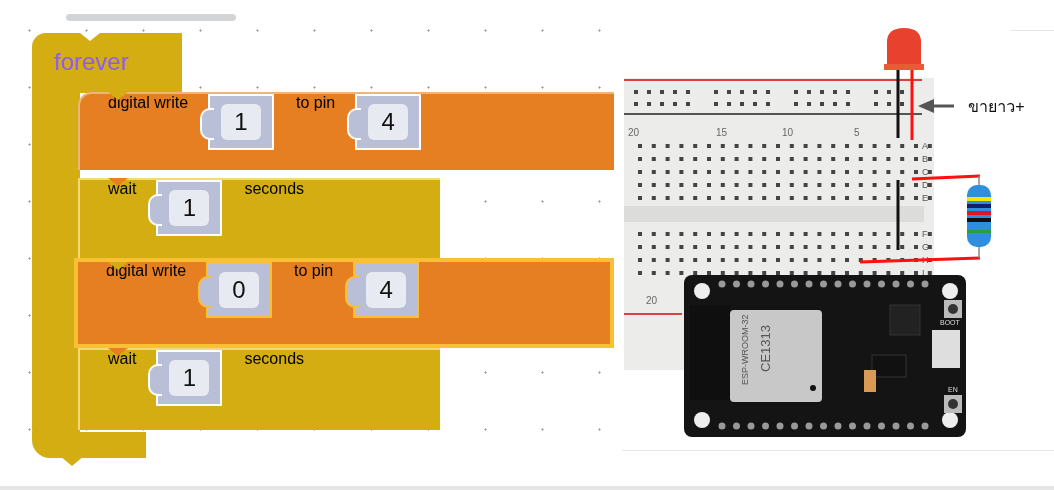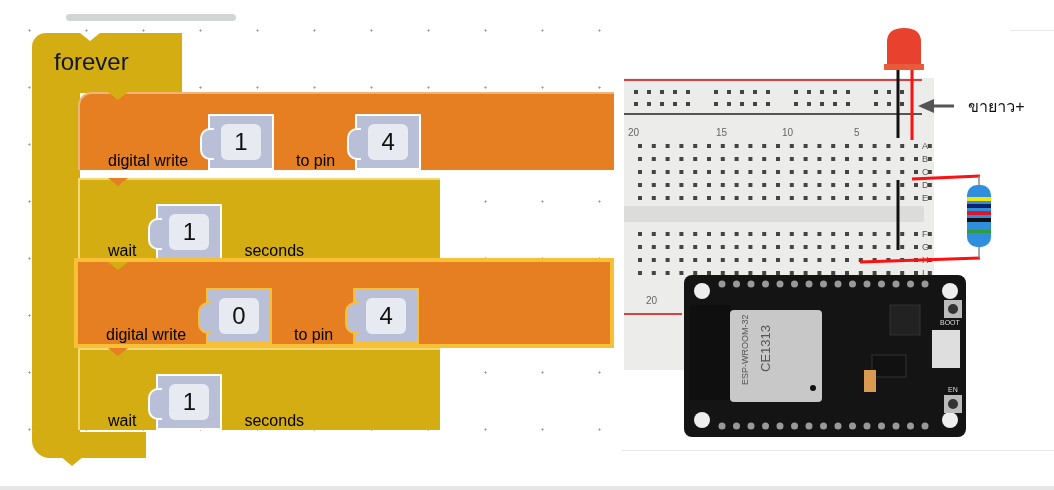--- a/index.html
+++ b/index.html
@@ -41,23 +41,23 @@
     border-radius:0 0 0 18px;
   }
   .forever-tab {
     position:absolute; left:60px; top:456px; width:0; height:0;
     border-left:12px solid transparent; border-right:12px solid transparent; border-top:10px solid #d4ad12;
   }
   .notch {
     position:absolute; width:0; height:0;
     border-left:10px solid transparent; border-right:10px solid transparent;
   }
-  .forever-label { position:absolute; left:54px; top:48px; color:#0f172a; font-size:24px; }
-
-  .row { position:absolute; display:flex; align-items:flex-end; gap:12px; padding-left:28px; box-sizing:border-box; }
+  .forever-label { position:absolute; left:54px; top:48px; color:#8b5cf6; font-size:24px; }
+
+  .row { position:absolute; display:flex; align-items:flex-start; gap:12px; padding-left:28px; box-sizing:border-box; }
   .row1 { left:78px; top:92px; width:536px; height:78px; background:#e67e22; border-radius:14px 0 0 0; border-top:2px solid #f0b37a; border-left:2px solid #f0b37a;}
   .row2 { left:78px; top:178px; width:362px; height:82px; background:#d4ad12; border-top:2px solid #f2d977; border-left:2px solid #f2d977;}
   .row3 { left:78px; top:262px; width:532px; height:82px; background:#e67e22; outline:4px solid #f9c036; }
   .row4 { left:78px; top:348px; width:362px; height:82px; background:#d4ad12; border-top:2px solid #f2d977; border-left:2px solid #f2d977;}
 
   .slot {
     position:relative; width:66px; height:56px; background:#b9bfd7; border:2px solid #fff;
     box-sizing:border-box; display:flex; align-items:center; justify-content:center;
   }
   .row3 .slot { border-color:#f9c036; }

